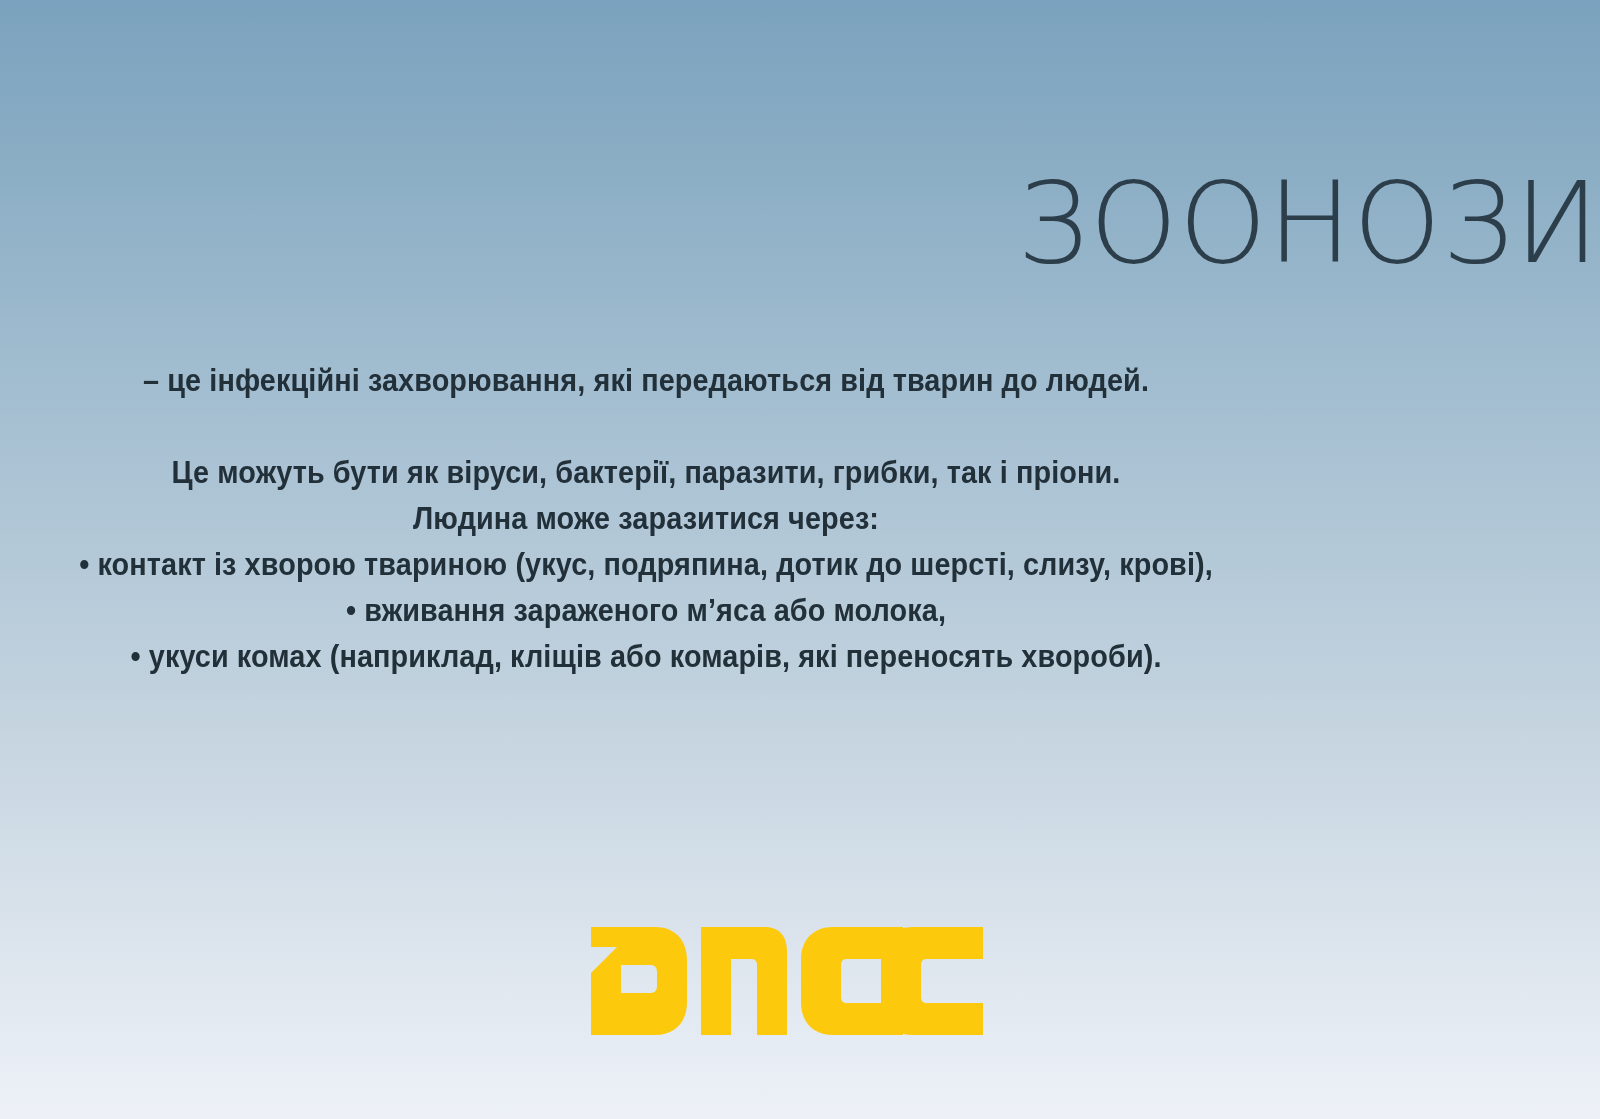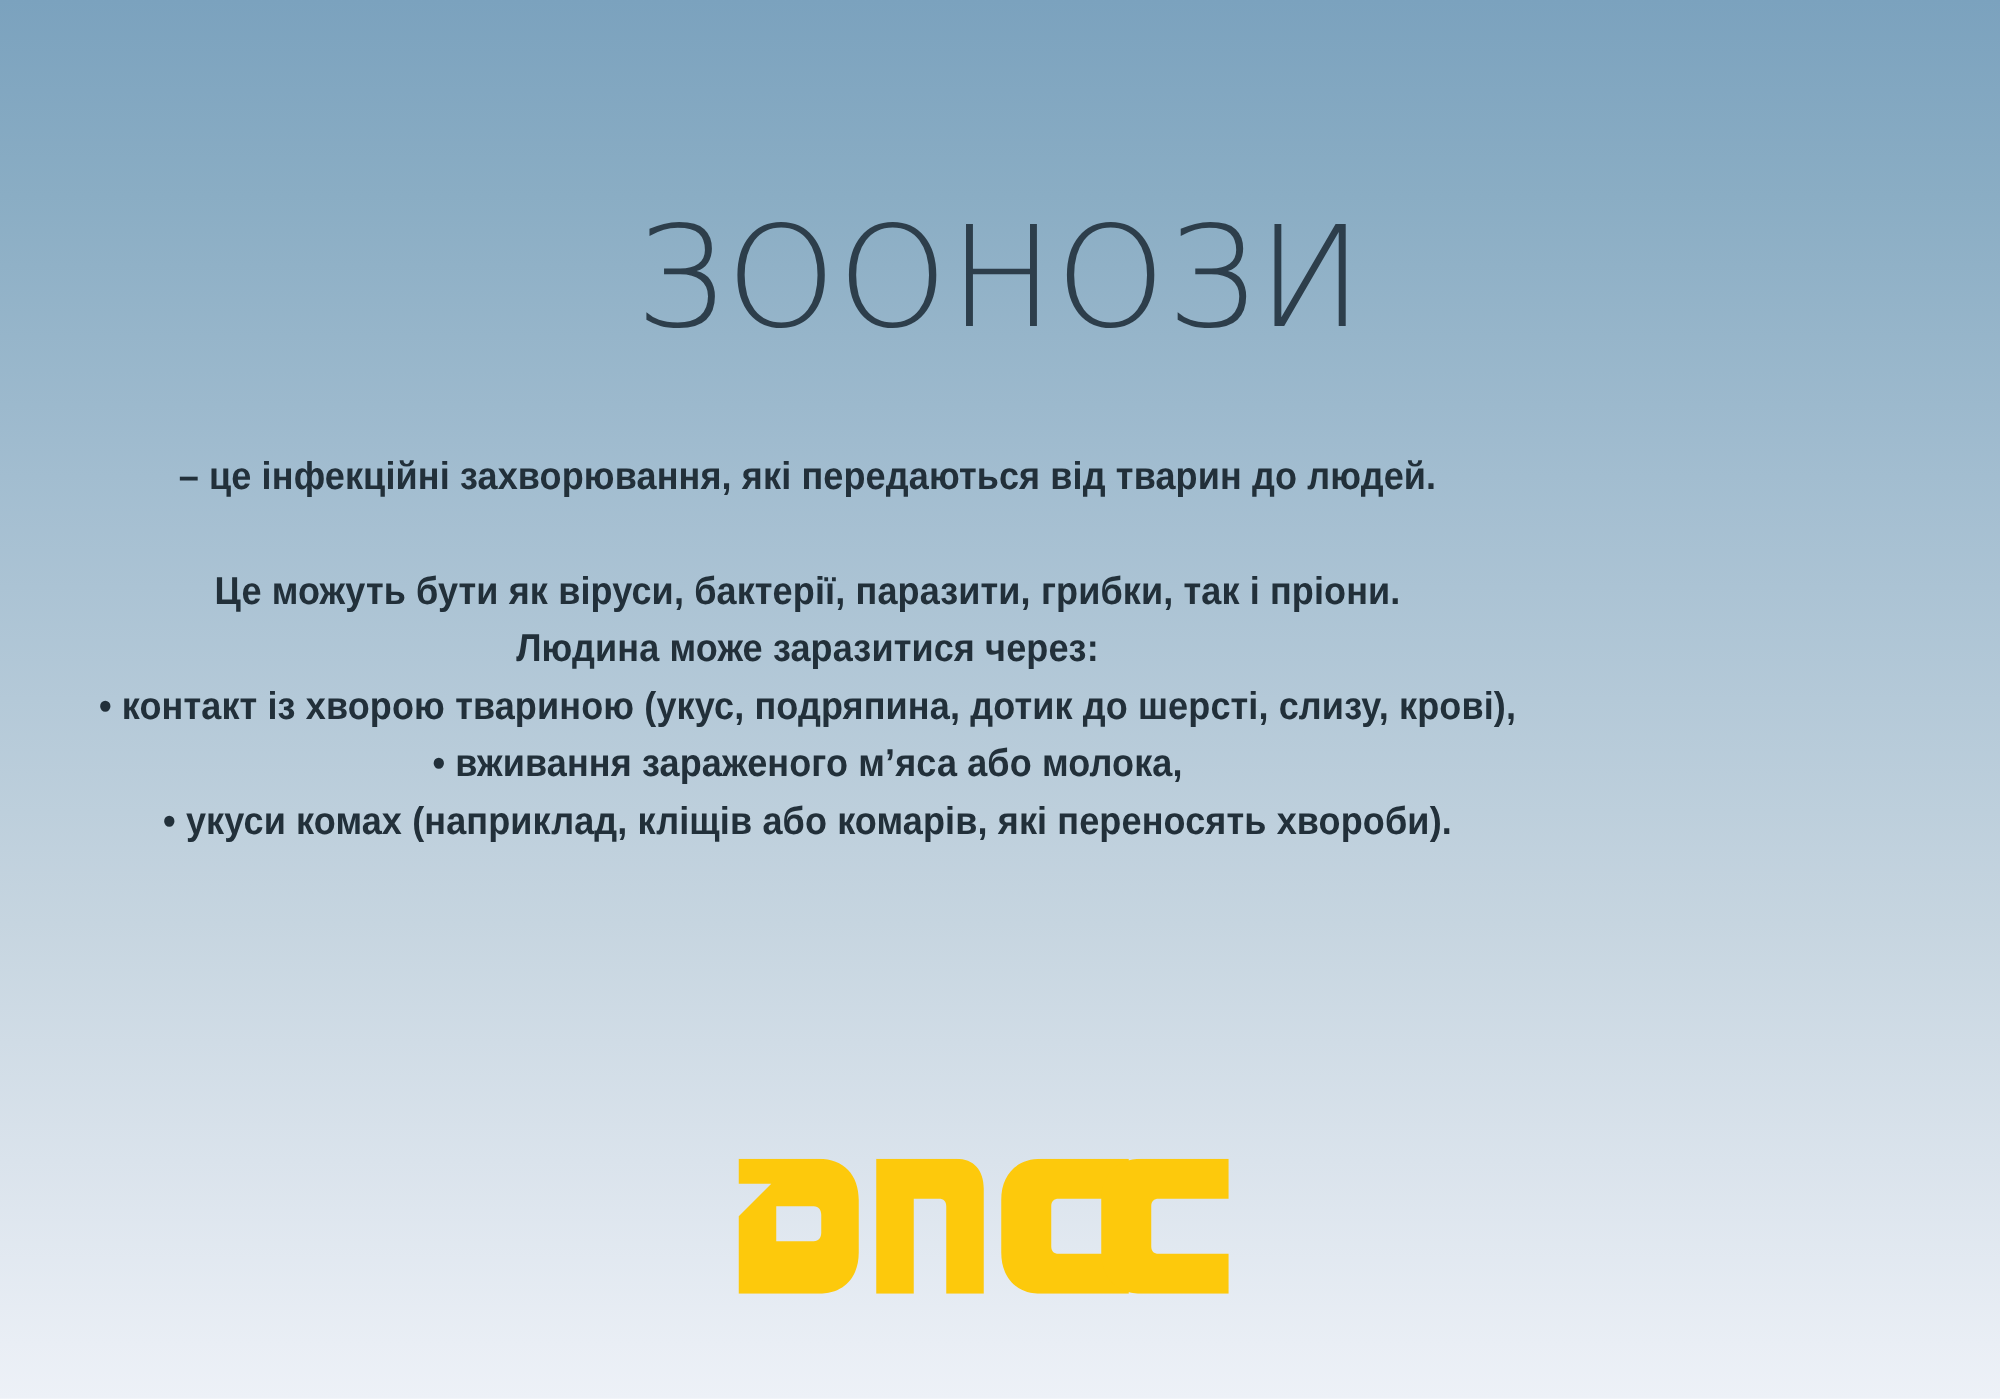--- a/index.html
+++ b/index.html
@@ -32,21 +32,21 @@
     );
     overflow: hidden;
   }
 
   
   .title {
     position: absolute;
     top: 163px;
     left: 0;
     width: 1600px;
-    text-align: center;
+    text-align: right;
     font-family: "DejaVu Sans", "Liberation Sans", sans-serif;
     font-size: 112px;
     font-weight: 300;
     letter-spacing: 1px;
     line-height: 1.08;
     color: #2d3e4b;
     white-space: nowrap;
   }
 
   

